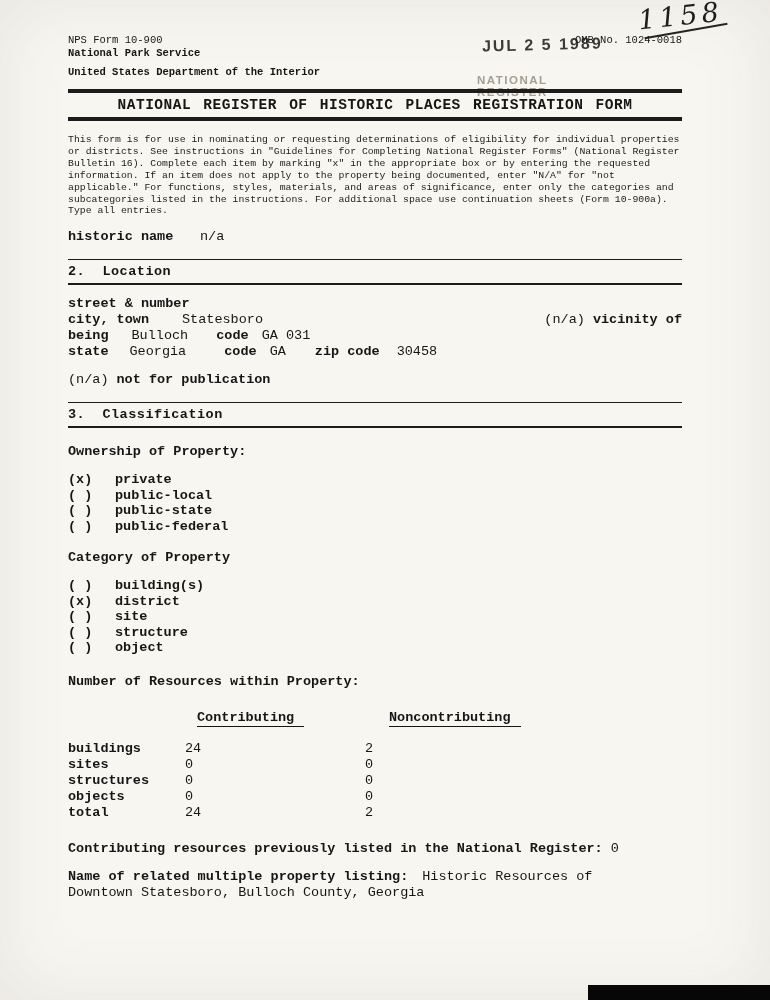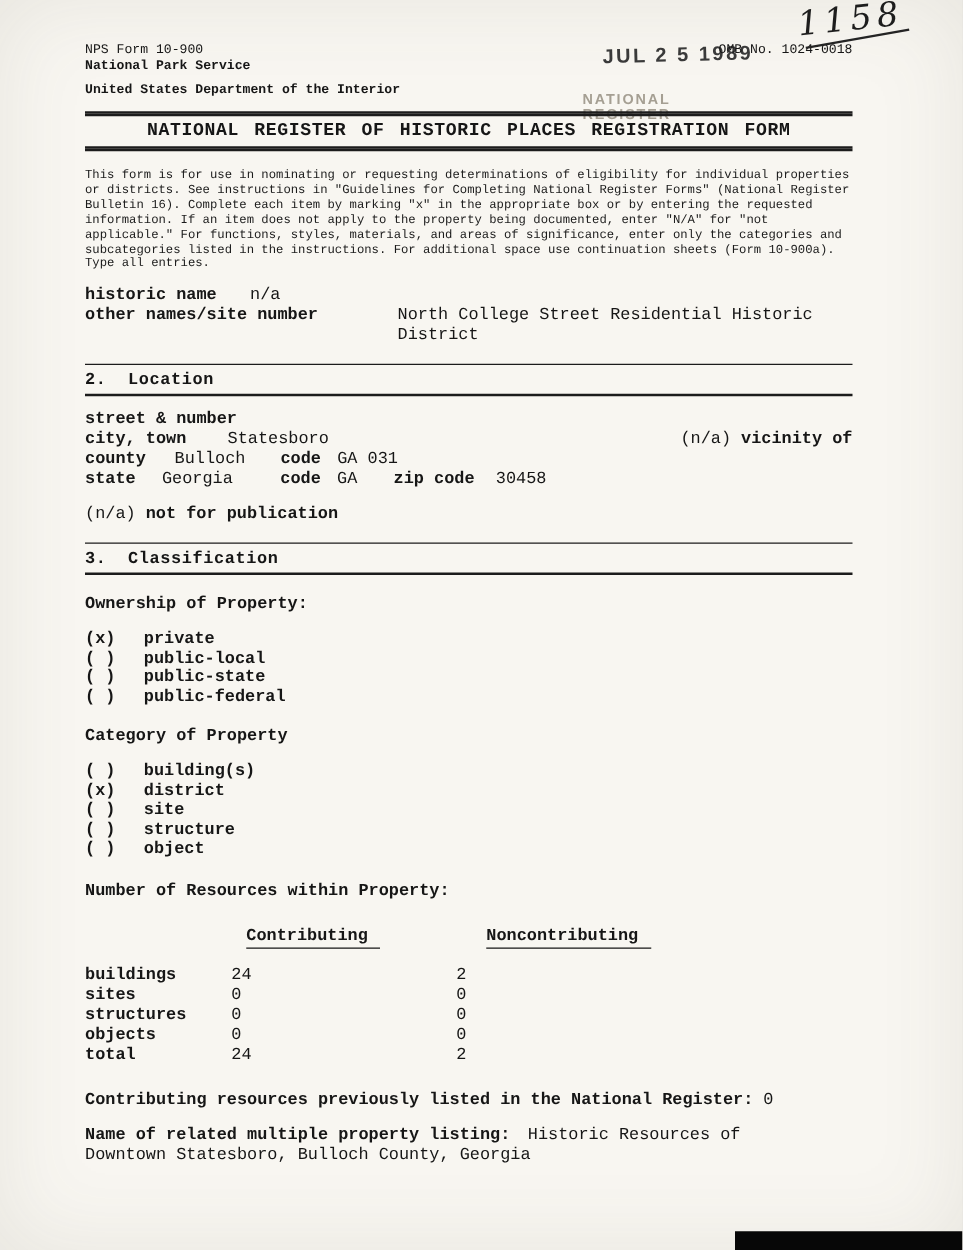--- a/index.html
+++ b/index.html
@@ -28,21 +28,21 @@
   .handwritten-stroke {
     position:absolute; left:644px; top:30px; width:84px; height:2px;
     background:#242424; transform:rotate(-10deg); z-index:2;
   }
   .date-stamp {
     position:absolute; left:482px; top:36px; z-index:1;
     font-family:"Liberation Sans",sans-serif; font-size:16px; font-weight:600;
     letter-spacing:2px; color:#3a3a3a; transform:rotate(-1.5deg);
   }
   .faded-stamp {
-    position:absolute; left:466px; top:74px; z-index:0;
+    position:absolute; left:477px; top:74px; z-index:0;
     font-family:"Liberation Sans",sans-serif; font-size:11.5px; font-weight:700;
     letter-spacing:1.5px; color:#a59f93; line-height:12px;
   }
 
   .dbl { margin-top:10px; height:3px; border-top:2px solid #1c1c1c; border-bottom:2px solid #1c1c1c; }
   .dbl.tight { margin-top:2px; }
 
   .form-title {
     text-align:center; font-size:14.5px; font-weight:700;
     letter-spacing:0.5px; word-spacing:3px; padding:4px 0 2px;
@@ -119,43 +119,39 @@
     <div class="dbl"></div>
     <div class="form-title">NATIONAL REGISTER OF HISTORIC PLACES REGISTRATION FORM</div>
     <div class="dbl tight"></div>
 
     <p class="intro">This form is for use in nominating or requesting determinations of eligibility for individual properties or districts.  See instructions in "Guidelines for Completing National Register Forms" (National Register Bulletin 16). Complete each item by marking "x" in the appropriate box or by entering the requested information.  If an item does not apply to the property being documented, enter "N/A" for "not applicable."  For functions, styles, materials, and areas of significance, enter only the categories and subcategories listed in the instructions.  For additional space use continuation sheets (Form 10-900a).  Type all entries.</p>
 
     <div class="row mt12">
       <span class="lbl w132">historic name</span>
       <span>n/a</span>
     </div>
-    <div class="row">
-      <span class="lbl w250">other names/site number</span>
-      <span class="wrap345">North College Street Residential Historic District</span>
-    </div>
 
     <div class="sec-head s2">
       <span class="sec-title">2.  Location</span>
     </div>
     <div class="row mt11">
       <span class="lbl w160">street &amp; number</span>
     </div>
     <div class="row between">
       <span class="inline-group">
         <span class="lbl w114">city, town</span>
         <span>Statesboro</span>
       </span>
       <span class="inline-group">
         <span>(n/a)</span>
         <span class="lbl ml8">vicinity of</span>
       </span>
     </div>
     <div class="row">
-      <span class="lbl">county</span>
+      <span class="lbl">being</span>
       <span class="ml23">Bulloch</span>
       <span class="lbl ml28">code</span>
       <span class="ml16">GA 031</span>
     </div>
     <div class="row">
       <span class="lbl">state</span>
       <span class="ml21">Georgia</span>
       <span class="lbl ml38">code</span>
       <span class="ml16">GA</span>
       <span class="lbl ml29">zip code</span>

